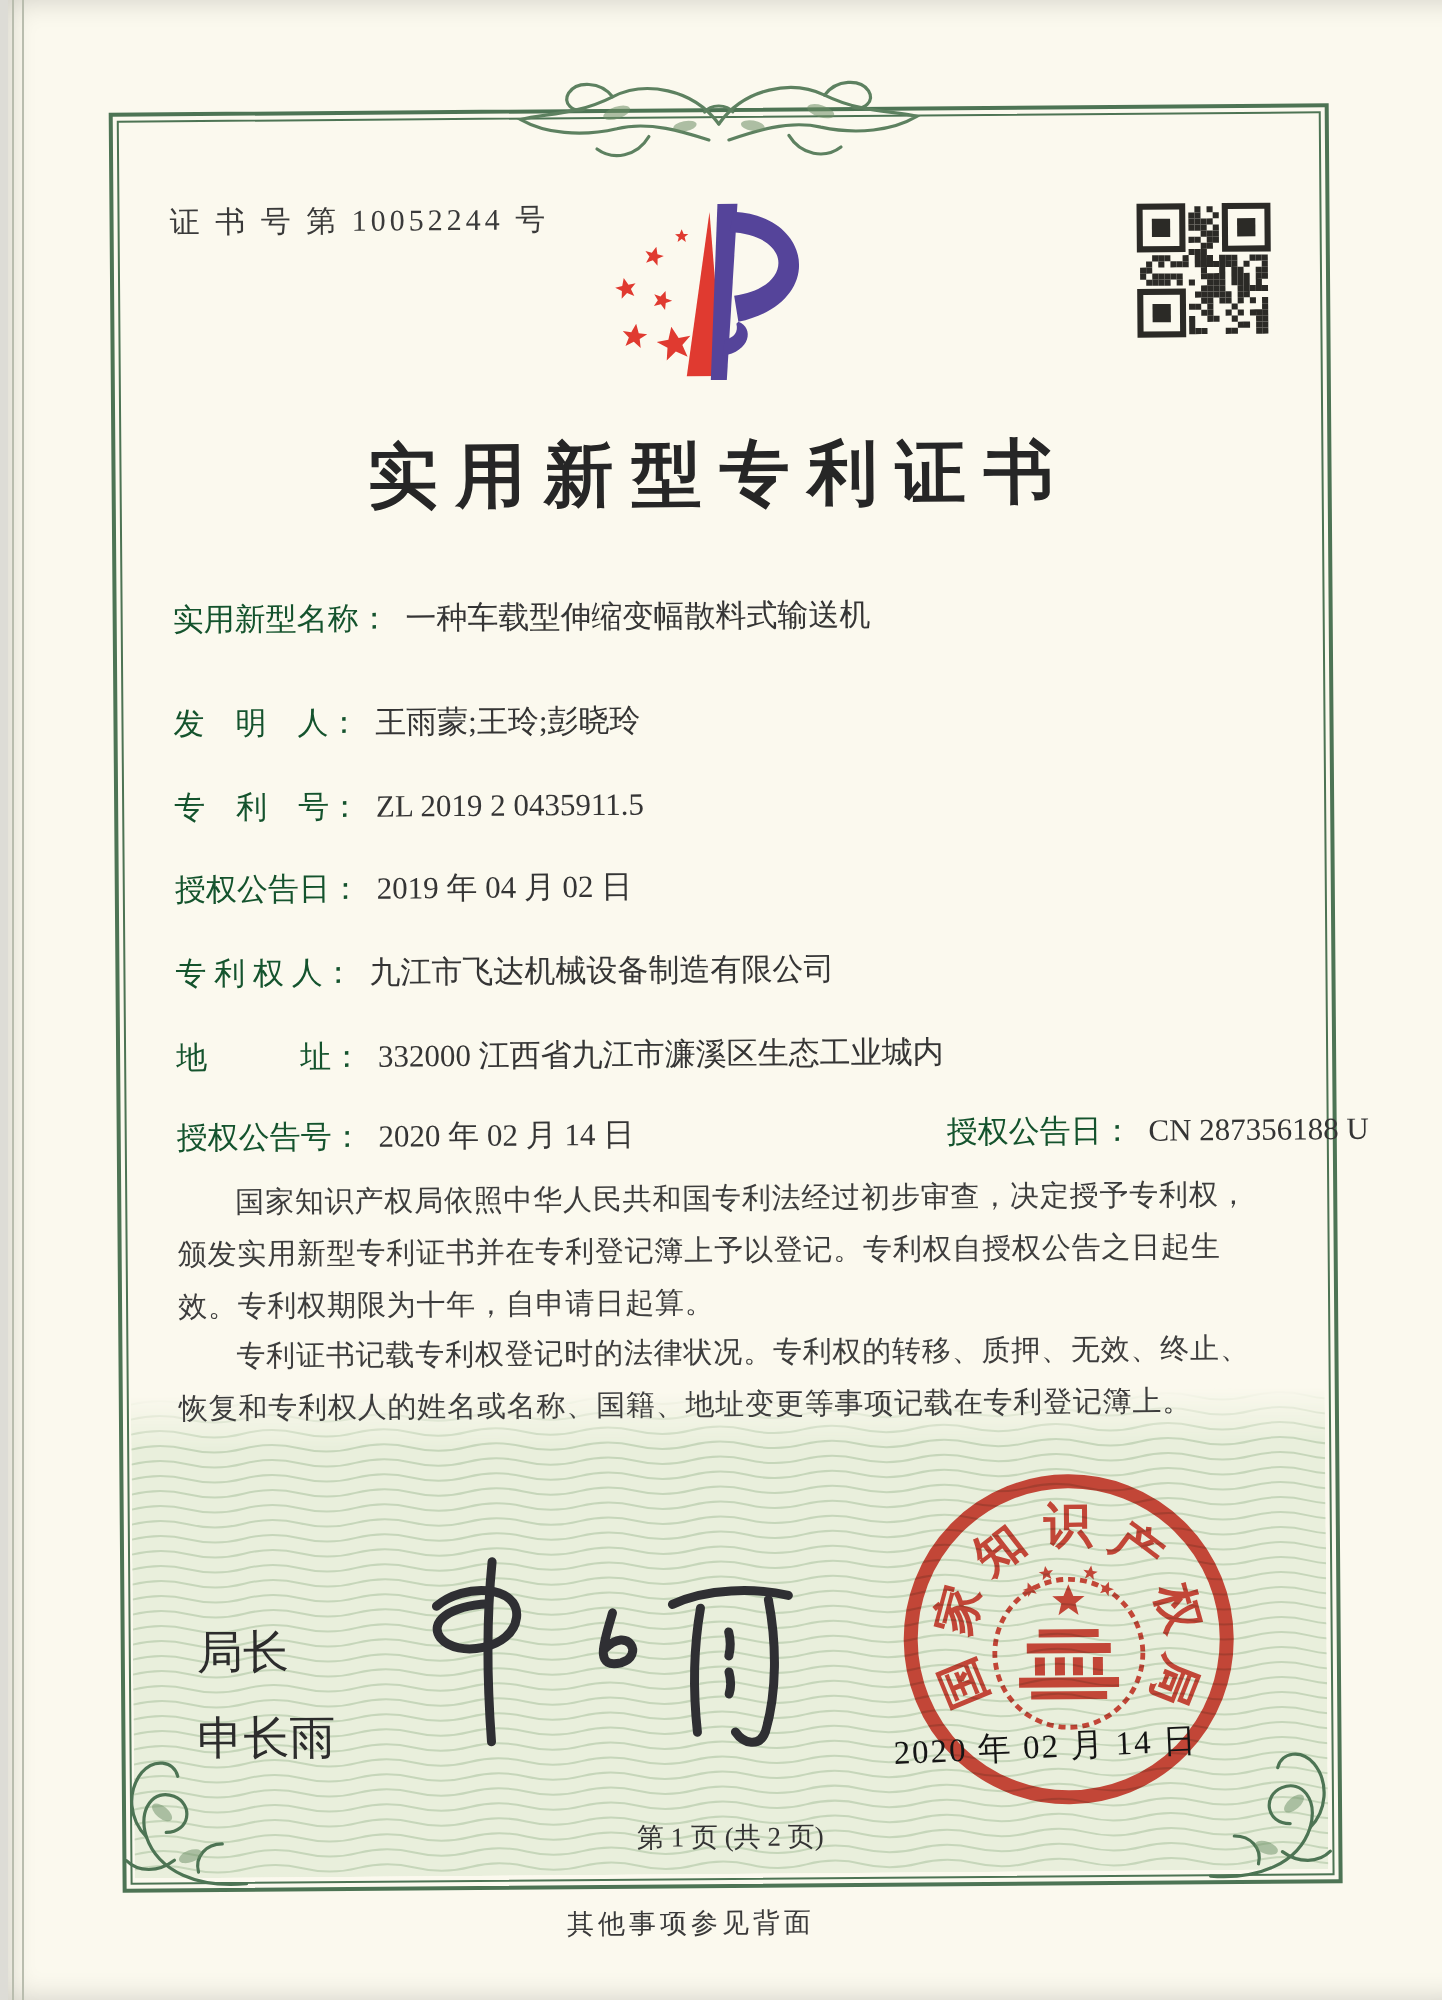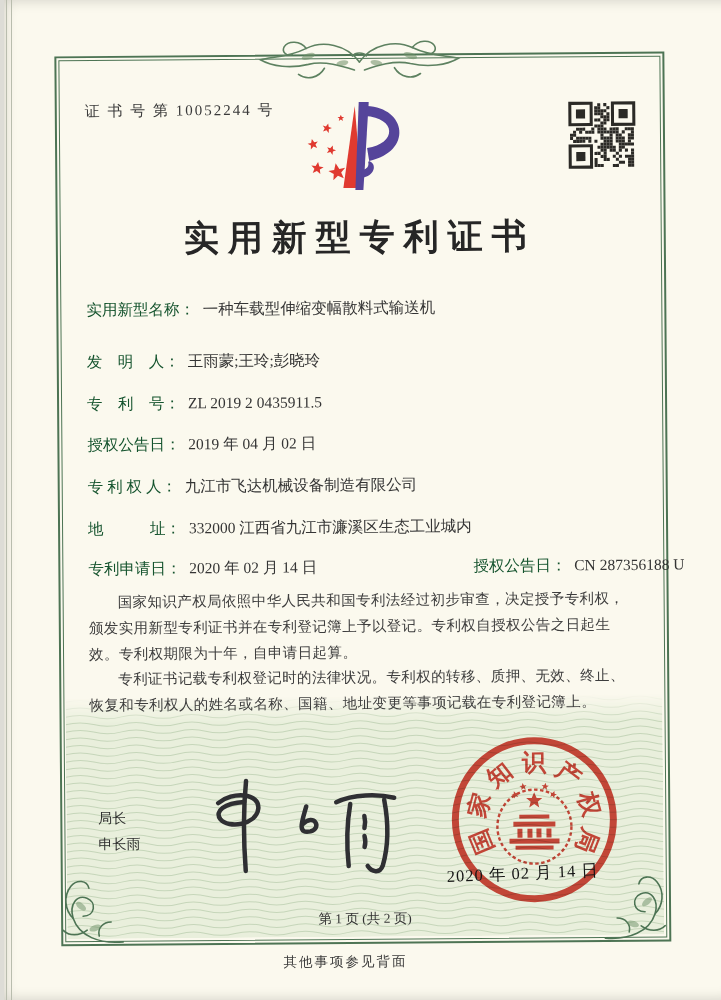--- a/index.html
+++ b/index.html
@@ -19,21 +19,21 @@
   .qr{position:absolute;left:570px;top:102px;}
   .title{position:absolute;left:62px;top:214px;width:600px;text-align:center;
          font-size:35px;font-weight:bold;letter-spacing:9px;color:#262626;}
   .field{position:absolute;left:88px;font-size:15.5px;color:#353535;white-space:nowrap;}
   .field .lab{color:#14532d;}
   .field .val{margin-left:4px;}
   .grant-no{position:absolute;left:385px;top:0;}
   .paras{position:absolute;left:88px;top:588px;width:550px;font-size:14.5px;line-height:1.78;
          color:#3d3d3d;letter-spacing:.4px;}
   .paras p{margin:0;text-indent:2em;}
-  .director{position:absolute;left:96px;top:804px;font-size:14px;color:#2c2c2c;line-height:1.85;}
+  .director{position:absolute;left:96px;top:804px;font-size:23px;color:#2c2c2c;line-height:1.85;}
   .signature{position:absolute;left:196px;top:768px;}
   .seal{position:absolute;left:447px;top:736px;mix-blend-mode:multiply;opacity:.93;}
   .seal-date{position:absolute;left:444px;top:864px;font-size:16.5px;color:#151515;
          letter-spacing:1px;transform:rotate(-2deg);white-space:nowrap;}
   .page-info{position:absolute;left:62px;top:910px;width:600px;text-align:center;
          font-size:13.5px;color:#333;}
   .back-note{position:absolute;left:62px;top:953px;width:560px;text-align:center;
          font-size:13.5px;color:#3a3a3a;letter-spacing:2px;}
   .ornament-top{position:absolute;left:228px;top:32px;}
   .ornament-bl{position:absolute;left:48px;top:868px;}
@@ -327,21 +327,21 @@
     <div class="field" style="top:475px">
       <span class="lab">专 利 权 人：</span>
       <span class="val">九江市飞达机械设备制造有限公司</span>
     </div>
     <div class="field" style="top:517px">
       <span class="lab">地　　　址：</span>
       <span class="val">332000 江西省九江市濂溪区生态工业城内</span>
     </div>
 
     <div class="field" style="top:557px">
-      <span class="lab">专利申请日：</span>
+      <span class="lab">授权公告号：</span>
       <span class="val">2020 年 02 月 14 日</span>
       <span class="grant-no">
         <span class="lab">授权公告日：</span>
         <span class="val">CN 287356188 U</span>
       </span>
     </div>
 
     <div class="paras">
       <p>国家知识产权局依照中华人民共和国专利法经过初步审查，决定授予专利权，颁发实用新型专利证书并在专利登记簿上予以登记。专利权自授权公告之日起生效。专利权期限为十年，自申请日起算。</p>
       <p>专利证书记载专利权登记时的法律状况。专利权的转移、质押、无效、终止、恢复和专利权人的姓名或名称、国籍、地址变更等事项记载在专利登记簿上。</p>

